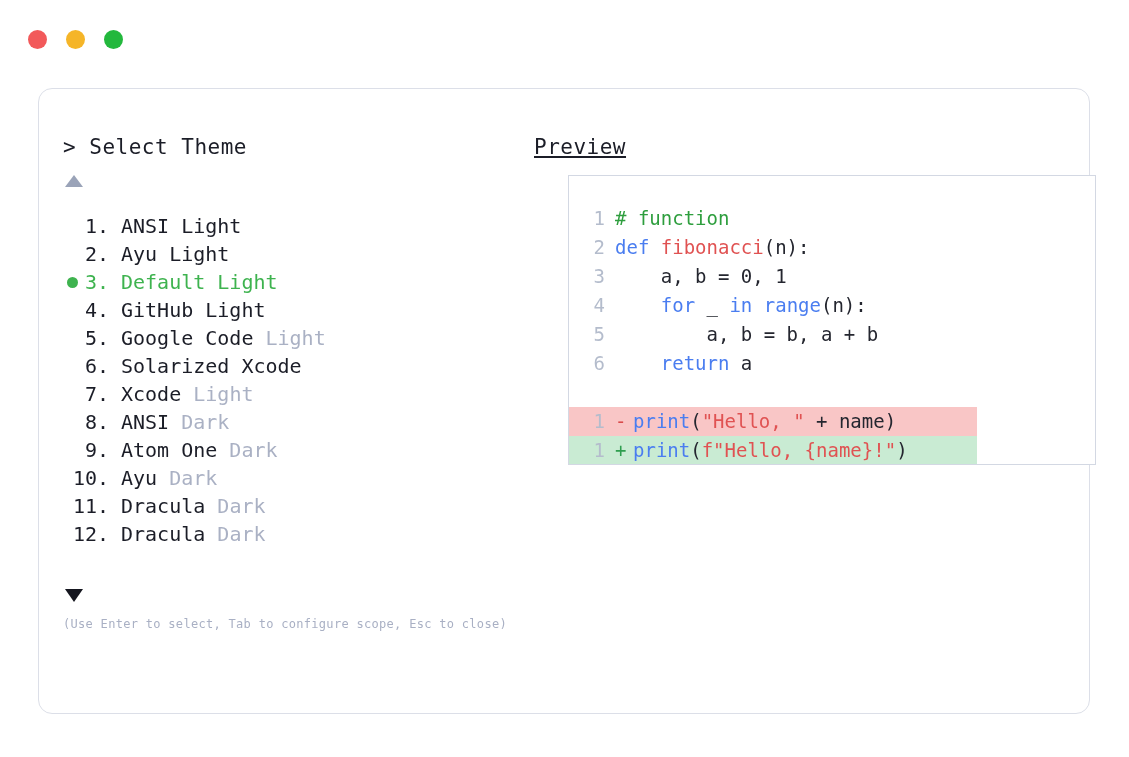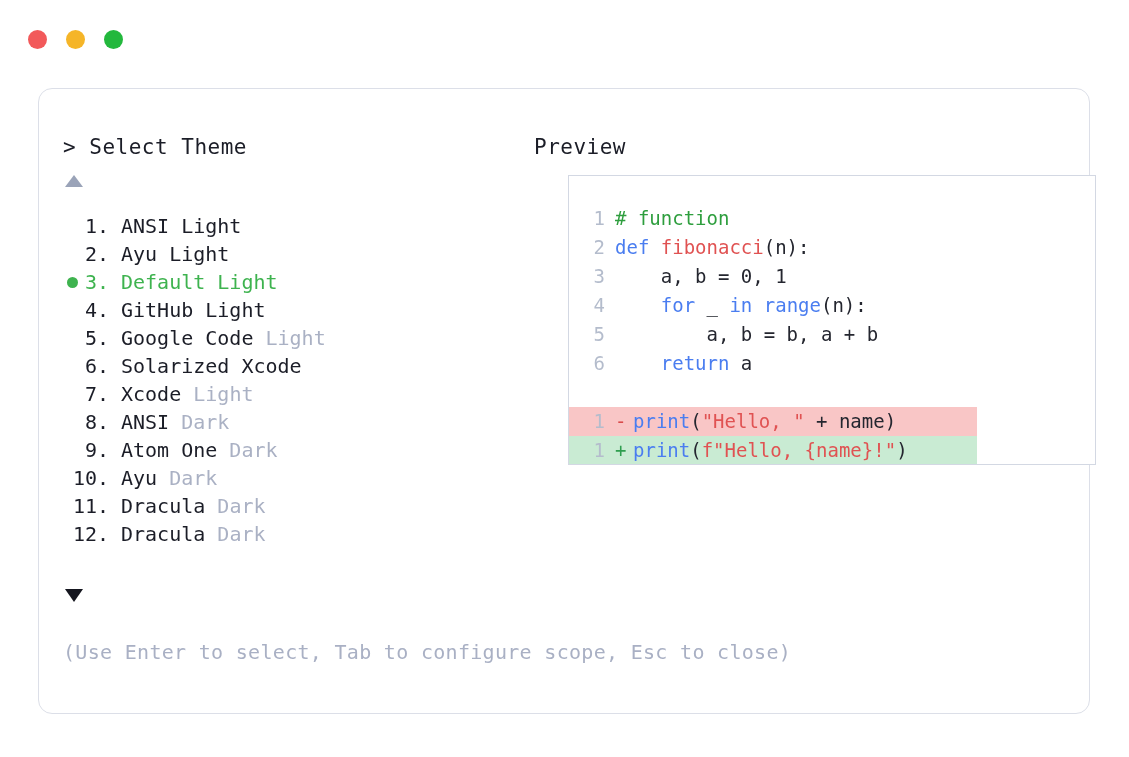--- a/index.html
+++ b/index.html
@@ -52,21 +52,21 @@
   .cols{position:absolute;left:0;top:0;width:100%;height:100%;}
   .col-left{position:absolute;left:24px;top:0;width:470px;height:100%;}
   .col-right{position:absolute;left:495px;top:0;width:540px;height:100%;}
 
   .prompt{
     position:absolute;left:0;top:46px;
     font-size:21px;color:var(--text-dark);letter-spacing:0.5px;white-space:pre;
   }
   .preview-label{
     position:absolute;left:0;top:46px;
-    font-size:21px;color:var(--text-dark);letter-spacing:0.5px;
+    font-size:21px;color:var(--text-dark);letter-spacing:0.5px;text-decoration:underline;
   }
 
   
   .arrow{position:absolute;left:2px;width:0;height:0;}
   .arrow-up{
     top:86px;
     border-left:9px solid transparent;border-right:9px solid transparent;
     border-bottom:12px solid #9aa3b8;
   }
   .arrow-down{
@@ -87,22 +87,22 @@
   }
   .idx{display:inline-block;width:46px;text-align:right;padding-left:0;}
   .nm{padding-left:12px;}
   .sfx{color:var(--muted);}
   .theme-item.selected .idx,
   .theme-item.selected .nm,
   .theme-item.selected .sfx{color:var(--green);}
 
   
   .help{
-    position:absolute;left:24px;top:551px;
-    font-size:20px;color:var(--muted-help);white-space:pre;letter-spacing:0.3px;
+    position:absolute;left:24px;top:528px;
+    font-size:12px;color:var(--muted-help);white-space:pre;letter-spacing:0.3px;
   }
 
   
   .preview-panel{
     position:absolute;left:12px;top:86px;
     width:528px;height:290px;
     border:1.6px solid var(--panel-border);
     border-radius:0;background:#fff;
     padding:28px 0 0 0;
     overflow:hidden;

